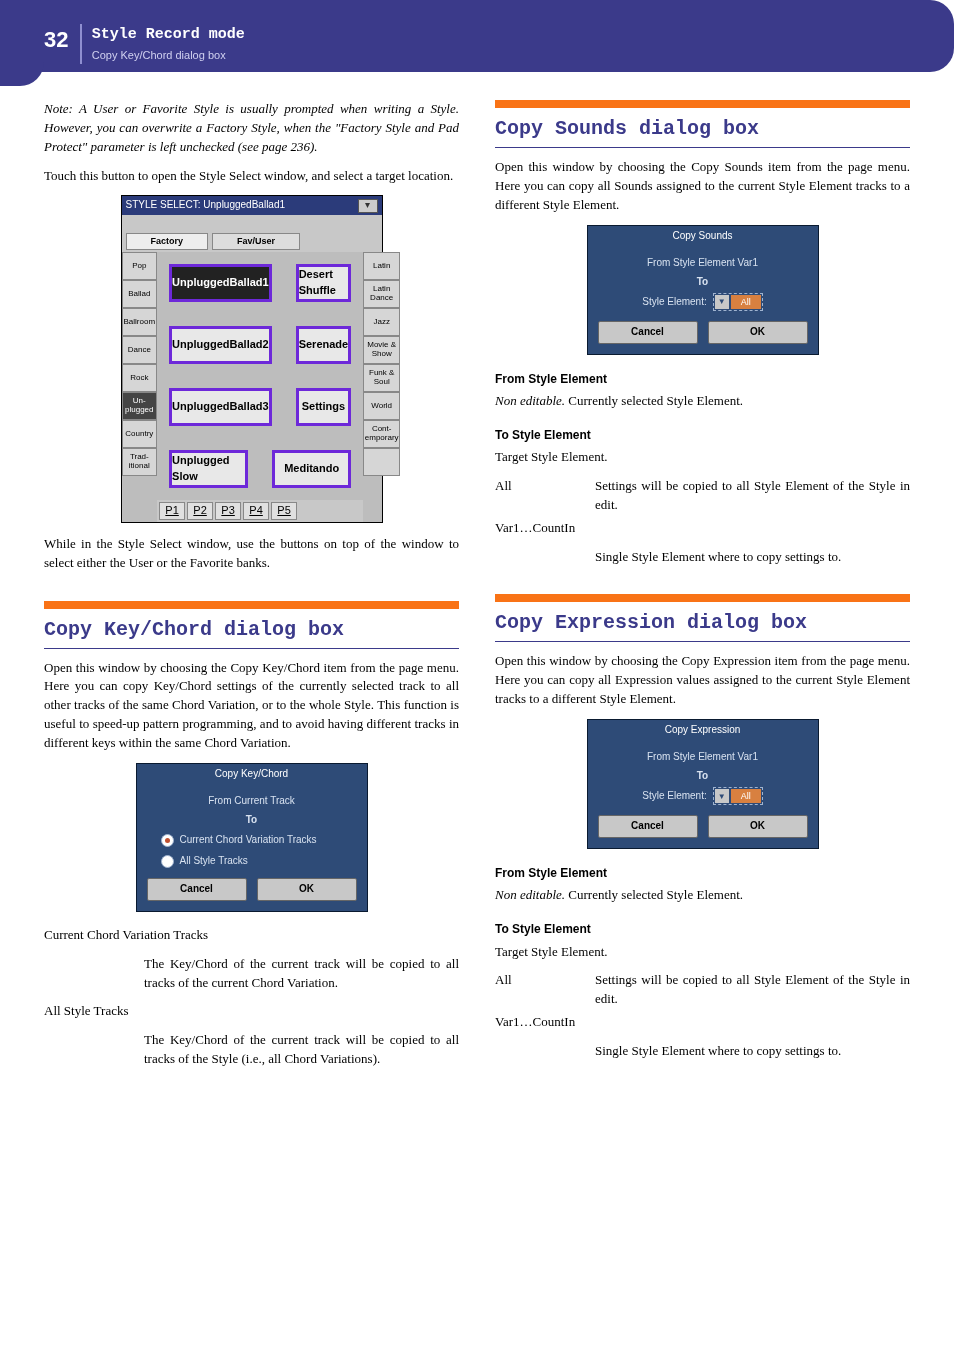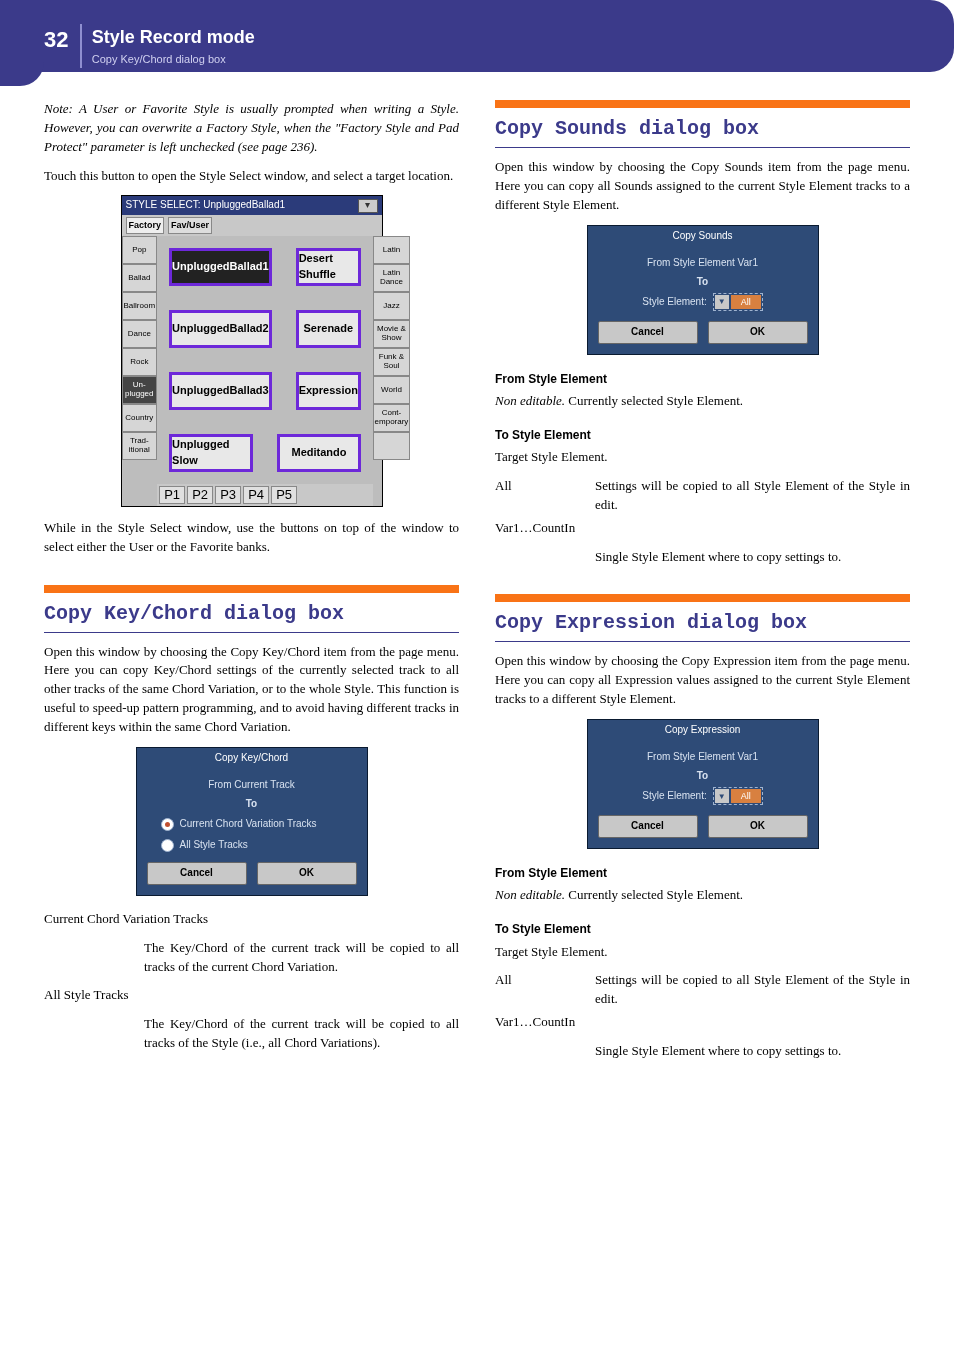--- a/index.html
+++ b/index.html
@@ -47,23 +47,23 @@
     vertical-align: top;
     padding-right: 8px;
   }
   .page-title-block {
     display: inline-block;
     vertical-align: top;
     border-left: 2px solid #8f8fd0;
     padding-left: 10px;
   }
   .page-title {
-    font-family: Liberation Sans, sans-serif;
-    font-weight: bold;
-    font-size: 18px;
+    font-family: Liberation Mono, monospace;
+    font-weight: bold;
+    font-size: 15px;
     color: #fff;
   }
   .page-subtitle {
     font-family: Verdana, Arial, sans-serif;
     font-size: 11px;
     color: #d0d0f0;
     margin-top: 2px;
   }
   .content {
     display: flex;
@@ -150,23 +150,24 @@
   }
   .ss-tabs-row {
     display: flex;
     gap: 4px;
     padding: 2px 4px;
     background: #c8c8c8;
   }
   .ss-tab {
     border: 1px solid #888;
     background: #ddd;
-    padding: 1px 2px;
+    padding: 1px 24px;
     font-size: 9px;
     font-weight: bold;
+    margin-top: 16px;
   }
   .ss-tab.active { background: #eee; }
   .ss-body {
     display: flex;
     background: #bdbdbd;
   }
   .ss-side {
     width: 37px;
     display: flex;
     flex-direction: column;
@@ -215,22 +216,23 @@
     padding: 2px;
   }
   .ss-page {
     border: 1px solid #888;
     background: #e0e0e0;
     width: 24px;
     height: 16px;
     display: flex;
     align-items: center;
     justify-content: center;
-    font-size: 13px;
+    font-size: 11px;
     margin-right: 2px;
+    text-decoration: underline;
   }
 
   
   .dlg {
     width: 230px;
     margin: 8px auto 14px auto;
     background: #2e4b77;
     color: #d8e2f0;
     font-family: Arial, sans-serif;
     font-size: 10px;
@@ -375,21 +377,21 @@
             <div class="ss-grid-row">
               <div class="ss-cell sel">UnpluggedBallad1</div>
               <div class="ss-cell">Desert Shuffle</div>
             </div>
             <div class="ss-grid-row">
               <div class="ss-cell">UnpluggedBallad2</div>
               <div class="ss-cell">Serenade</div>
             </div>
             <div class="ss-grid-row">
               <div class="ss-cell">UnpluggedBallad3</div>
-              <div class="ss-cell">Expression</div>
+              <div class="ss-cell">Settings</div>
             </div>
             <div class="ss-grid-row">
               <div class="ss-cell">Unplugged Slow</div>
               <div class="ss-cell">Meditando</div>
             </div>
             <div class="ss-pager">
               <div class="ss-page">P1</div>
               <div class="ss-page">P2</div>
               <div class="ss-page">P3</div>
               <div class="ss-page">P4</div>

